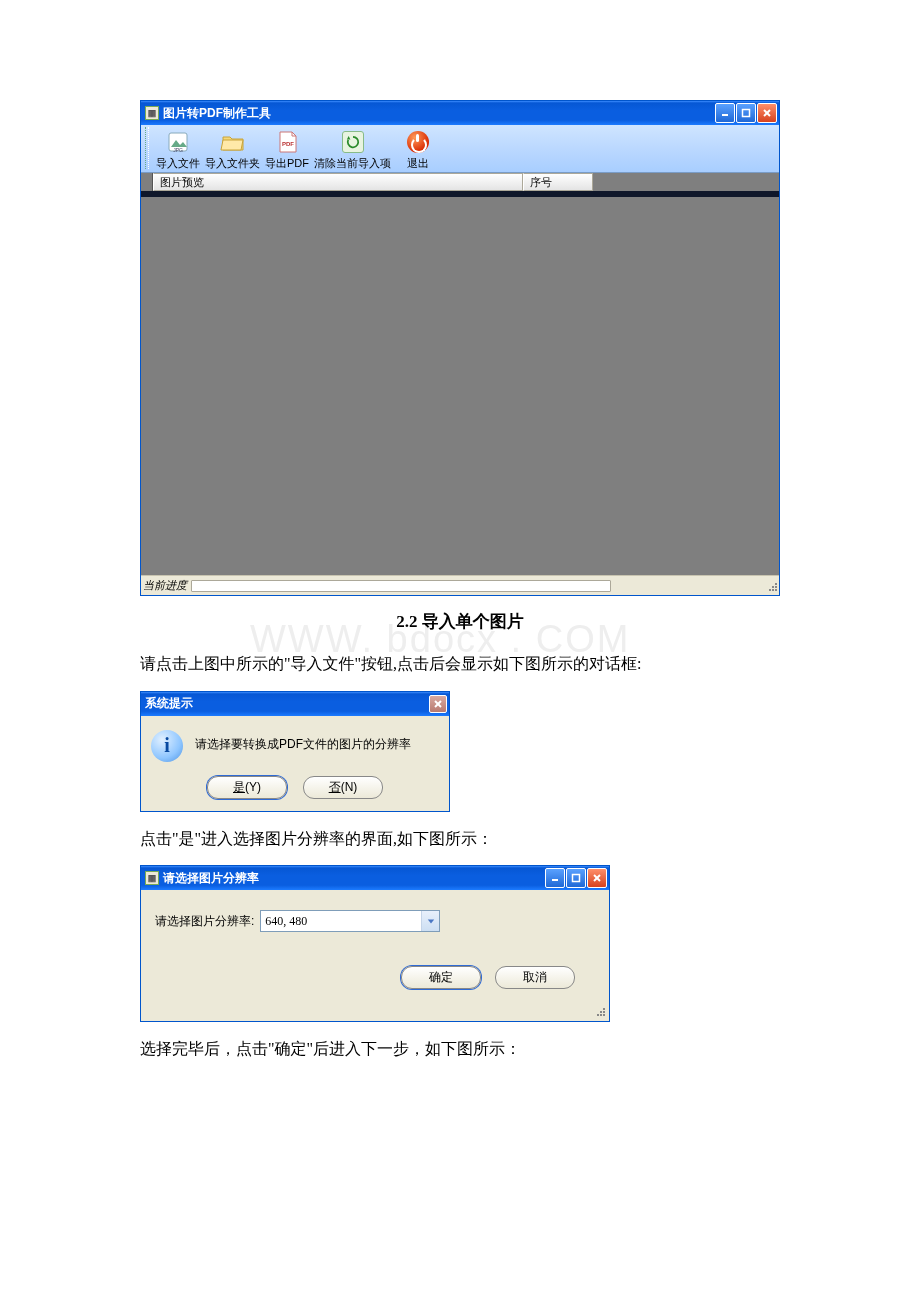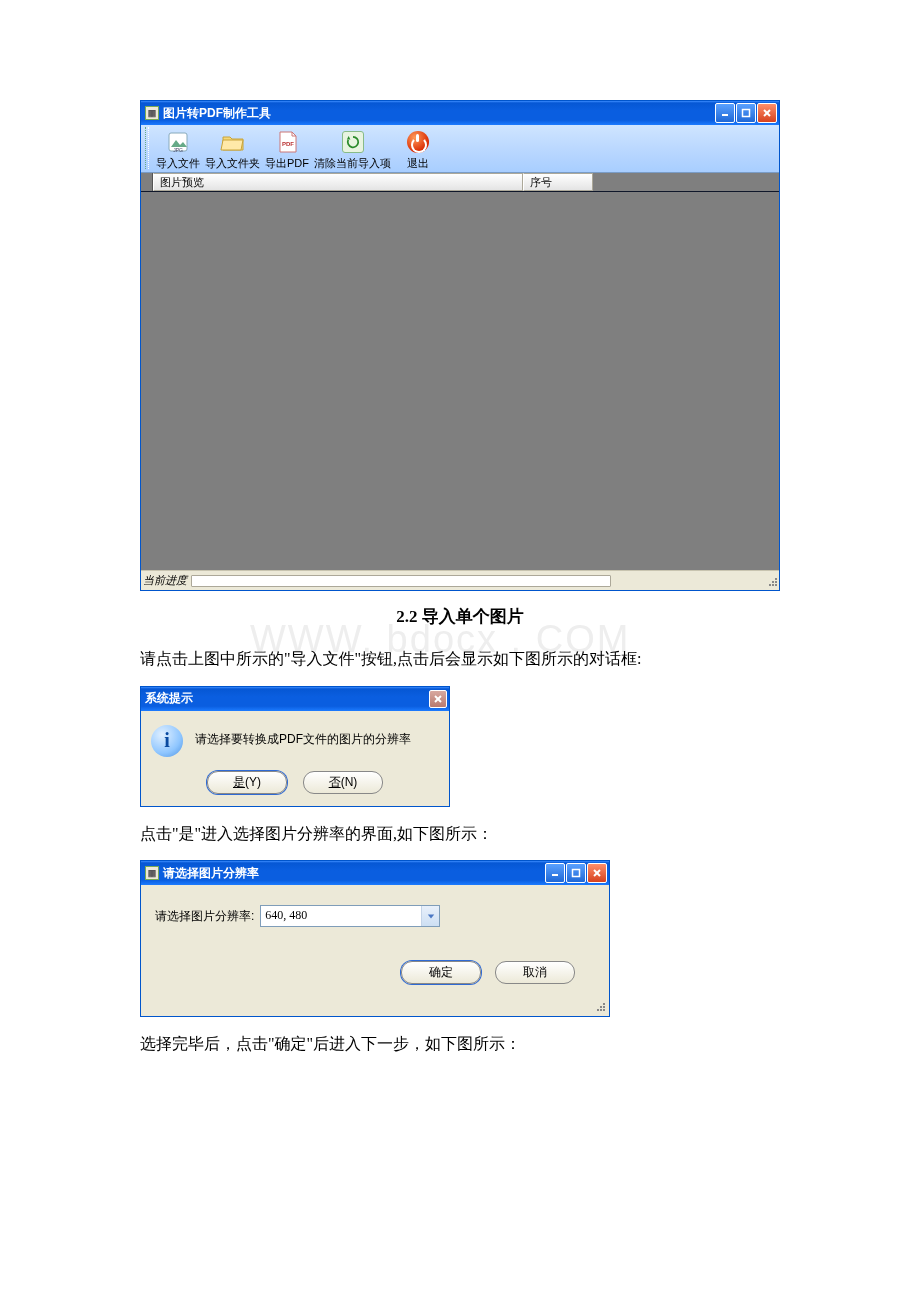--- a/index.html
+++ b/index.html
@@ -16,21 +16,21 @@
   .xp-btn { width: 20px; height: 20px; border: 1px solid #fff; border-radius: 2px; display: flex; align-items: center; justify-content: center; font-size: 12px; color: #fff; background: linear-gradient(to bottom, #5aa1ff, #1f68d6); }
   .xp-btn.close { background: linear-gradient(to bottom, #ff8f6a, #d6421f); }
   .xp-btn svg { width: 10px; height: 10px; }
 
   
   .main-window { width: 640px; }
   .toolbar { background: linear-gradient(to bottom, #cfe5ff, #bbd8ff 50%, #a8ceff); height: 48px; display: flex; align-items: flex-start; padding: 2px 0 0 4px; border-bottom: 1px solid #7a9cc6; }
   .toolbar .grip { width: 4px; height: 42px; border-left: 1px dotted #6a8; border-right: 1px dotted #fff; margin-right: 4px; }
   .tb-item { display: flex; flex-direction: column; align-items: center; justify-content: flex-end; padding: 0 2px; height: 44px; font-size: 11px; color: #000; min-width: 50px; }
   .tb-item .tb-icon { width: 28px; height: 24px; display: flex; align-items: center; justify-content: center; margin-bottom: 2px; }
-  .col-headers { display: flex; background: #1d4ed8; border-bottom: 1px solid #0f172a; }
+  .col-headers { display: flex; background: #1d4ed8; border-bottom: 6px solid #0f172a; }
   .col-headers .spacer { width: 12px; background: #7f7f7f; border-right: 1px solid #555;}
   .col-headers .col { background: linear-gradient(to bottom, #fff, #e4e4e4); border: 1px solid #aca899; border-left: 1px solid #fff; height: 18px; font-size: 11px; padding: 1px 6px; color: #000; }
   .gray-body { background: #7f7f7f; height: 378px; }
   .statusbar { background: #ece9d8; height: 20px; display: flex; align-items: center; font-size: 11px; padding-left: 2px; border-top: 1px solid #c8c4b0; font-style: italic; }
   .statusbar .progress { flex: 0 0 420px; height: 12px; border: 1px solid #aca899; background: #fff; border-radius: 1px; margin-left: 4px; }
   .statusbar .resize-grip { margin-left: auto; width: 16px; height: 16px; display:flex; align-items:flex-end; justify-content:flex-end; padding:2px;}
   .statusbar .resize-grip span { display:block; width:2px; height:2px; background:#888; margin:0 0 1px 1px; box-shadow: -3px 0 #888, -6px 0 #888, 0 -3px #888, -3px -3px #888, 0 -6px #888; }
   .ico-refresh { width:22px; height:22px; border:1px solid #8b8; border-radius:3px; background: #e8f4e0; display:flex; align-items:center; justify-content:center; }
   .ico-exit { width:22px; height:22px; border-radius:50%; background: radial-gradient(circle at 35% 30%, #ff9a5a, #d92800 70%); position:relative;}
   .ico-exit::after { content:""; position:absolute; left:9px; top:3px; width:3px; height:8px; background:#fff; border-radius:2px;}
@@ -48,21 +48,21 @@
   .info-icon { width: 32px; height: 32px; border-radius: 50%; background: radial-gradient(circle at 35% 30%, #e1f0ff, #8fc6ff 60%, #4a90e0); display:flex; align-items:center; justify-content:center; font-family: Georgia, serif; font-weight:bold; font-size:20px; color:#0a4aa0;}
   .dlg-buttons { display:flex; gap:16px; justify-content:center; padding: 0 0 12px;}
   .xp-button { font-family: Tahoma, sans-serif; font-size:12px; min-width:80px; height:23px; background: linear-gradient(to bottom,#fff,#ece9d8); border:1px solid #888; border-radius:11px; display:flex; align-items:center; justify-content:center; }
   .xp-button.default { box-shadow: 0 0 0 1px #2f6ad4; }
   .underline-letter { text-decoration: underline; }
 
   
   .dialog2 { width: 470px; }
   .dlg2-body { padding: 20px 14px 10px; }
   .field-row { display:flex; align-items:center; gap:6px; margin-bottom:28px;}
-  .combobox { display:flex; align-items:flex-start; width: 180px; height: 22px; border:1px solid #7f9db9; background:#fff;}
+  .combobox { display:flex; align-items:center; width: 180px; height: 22px; border:1px solid #7f9db9; background:#fff;}
   .combobox .cb-text { flex:1; padding: 2px 4px; font-family: Tahoma; font-size:12px;}
   .combobox .cb-arrow { width:18px; height:100%; display:flex; align-items:center; justify-content:center; border-left:1px solid #c4d4e8; background: linear-gradient(to bottom,#e8f0fb,#cddff3);}
   .cb-arrow svg { width:8px; height:8px; }
   .dlg2-buttons { display:flex; gap:14px; justify-content:flex-end; padding: 6px 20px 12px;}
   .dlg2-resize { display:flex; justify-content:flex-end; padding-right:2px; padding-bottom:2px; margin-top:-8px;}
 </style>
 </head>
 <body>
 
 <div class="watermark">WWW.        bdocx . COM</div>

